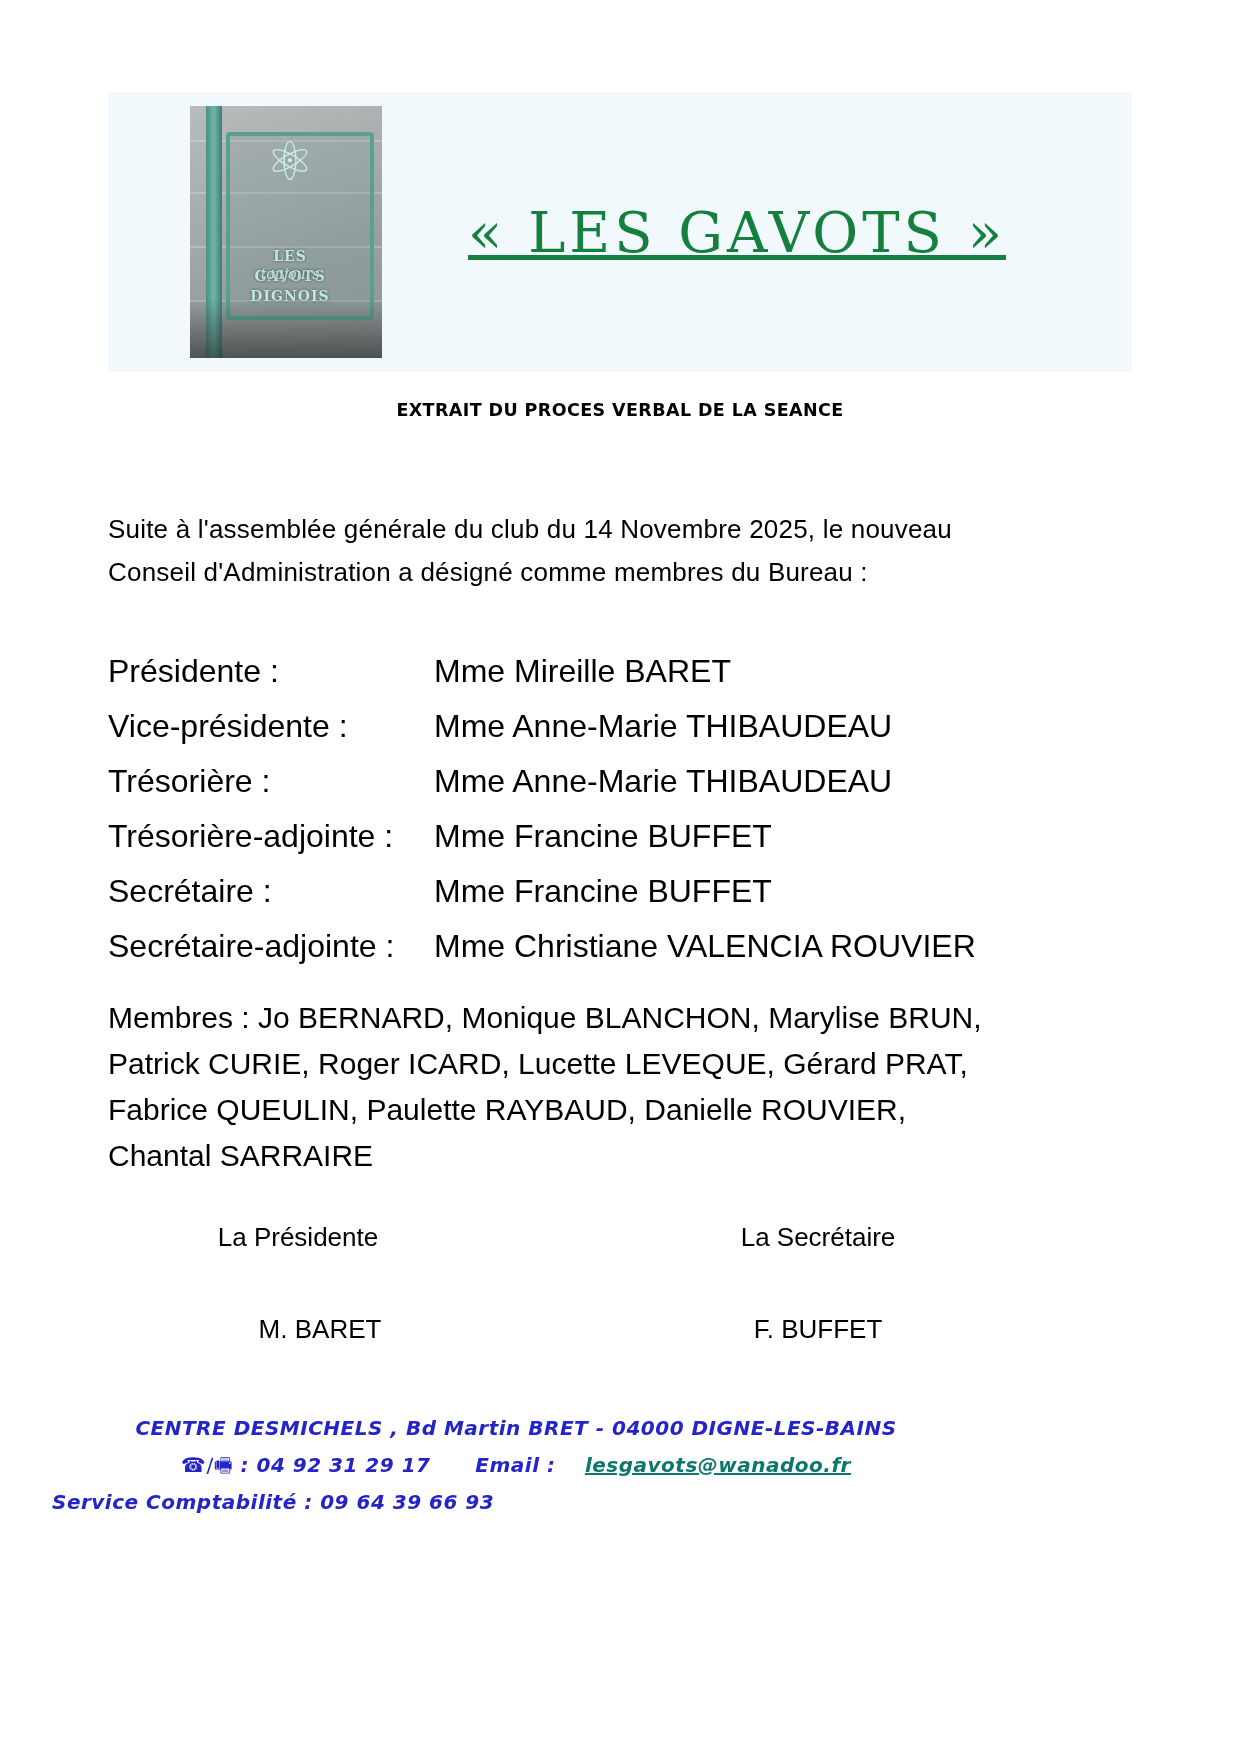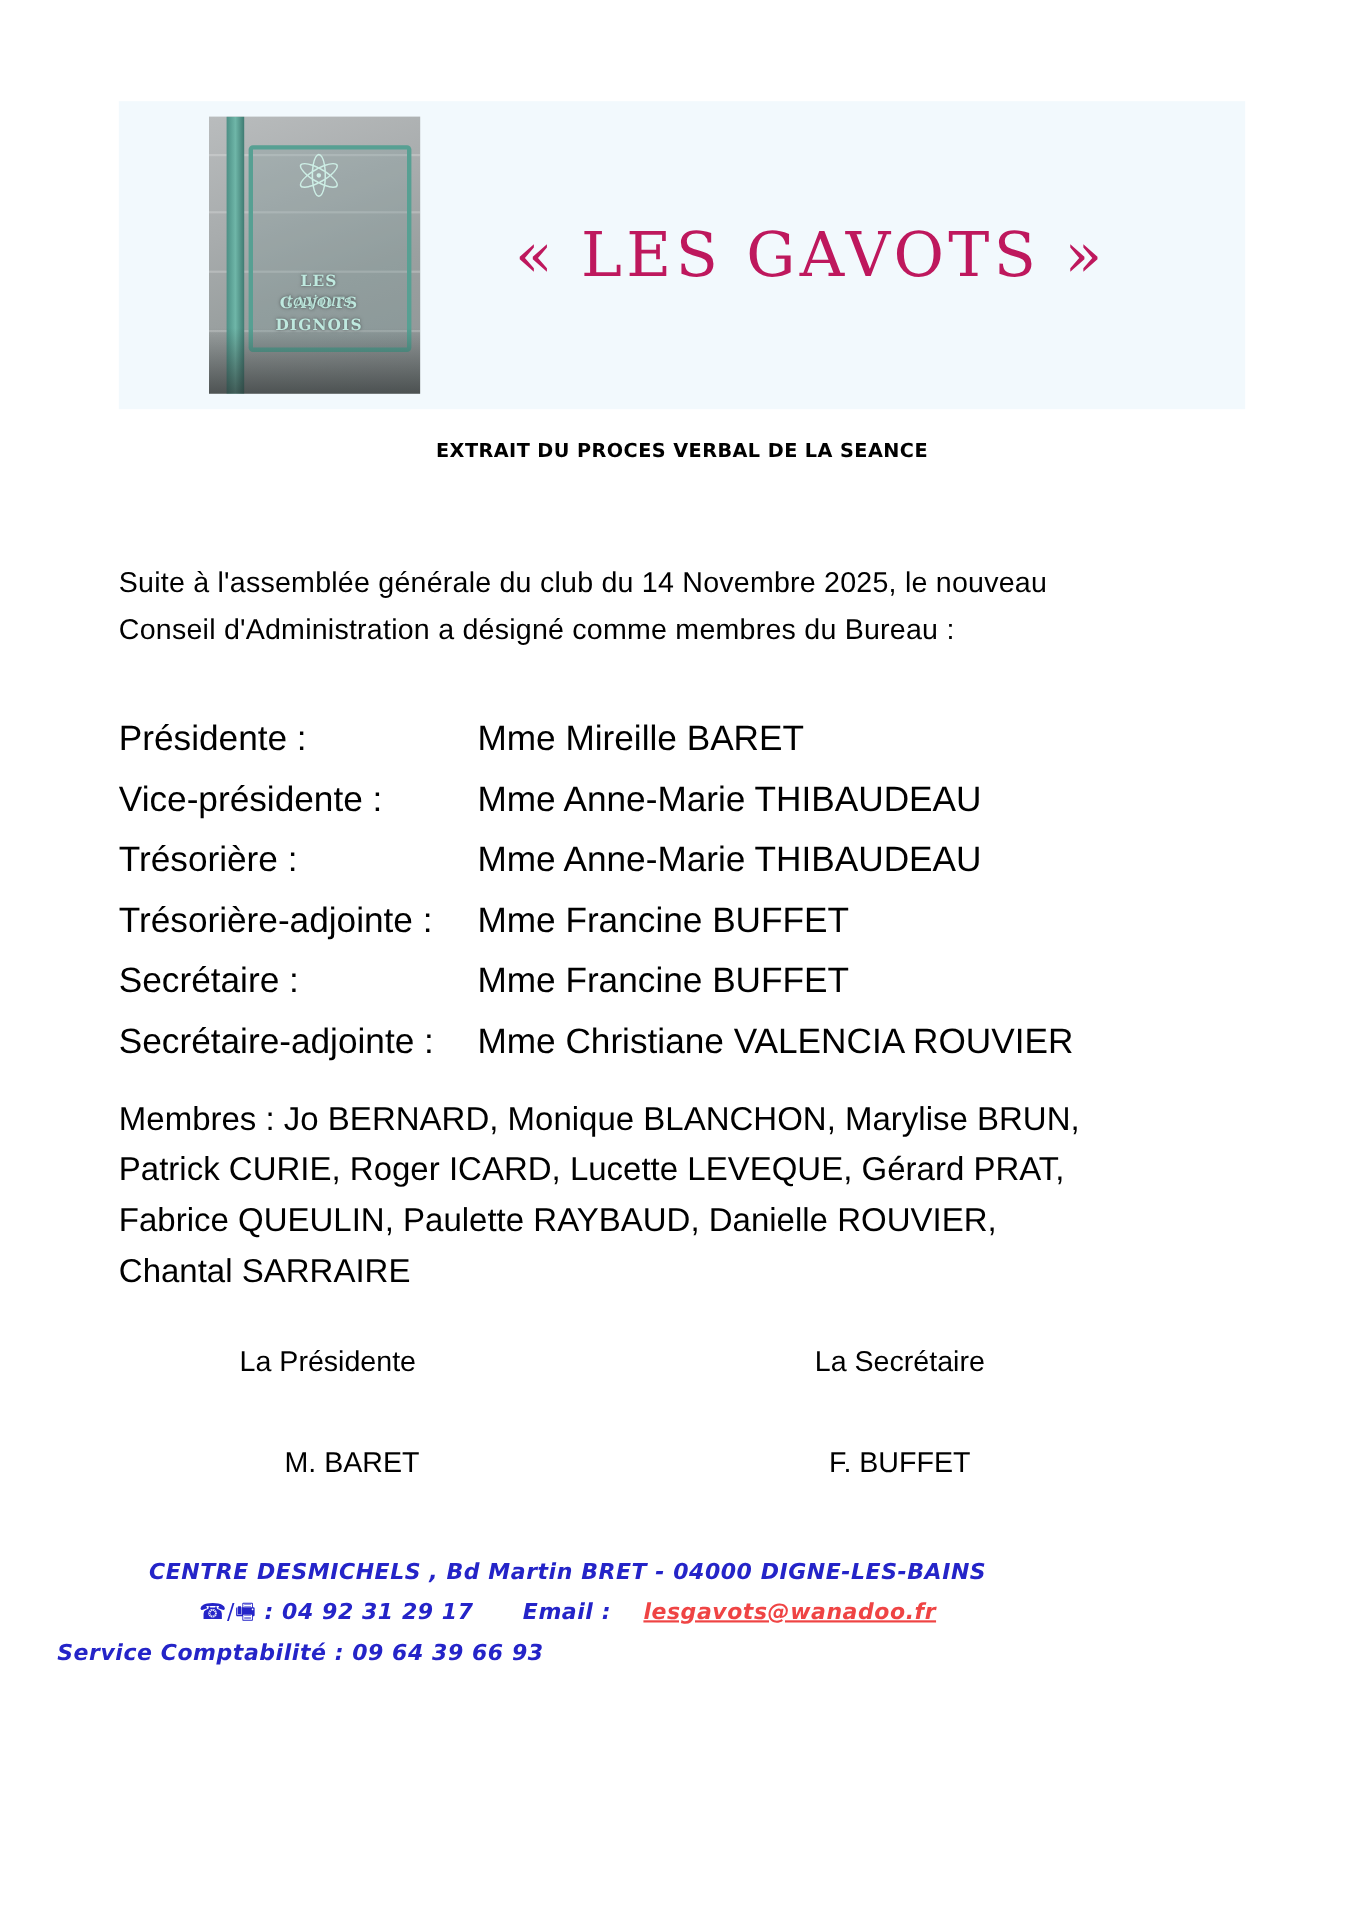--- a/index.html
+++ b/index.html
@@ -112,26 +112,27 @@
     left: 0;
     bottom: 0;
     width: 100%;
     height: 60px;
     background: linear-gradient(180deg, rgba(40,45,45,0) 0%, rgba(40,45,45,0.65) 100%);
   }
 
   .banner-title {
     flex: 1;
     text-align: center;
-    color: #be185d;
+    color: #15803d;
     font-family: "DejaVu Serif", serif;
     font-size: 56px;
     letter-spacing: 4px;
     padding-right: 40px;
     white-space: nowrap;
+    text-decoration: underline;
   }
 
   
   .subtitle {
     position: absolute;
     left: 0;
     top: 396px;
     width: 1240px;
     text-align: center;
     font-family: "DejaVu Sans", sans-serif;
@@ -228,21 +229,21 @@
     letter-spacing: 0.5px;
   }
   .footer .line1 { display: block; }
   .footer .line2 { display: block; }
   .footer .line3 {
     display: block;
     text-align: left;
     padding-left: 52px;
   }
   .footer .email {
-    color: #ef4444;
+    color: #0f766e;
     margin-left: 22px;
   }
   .footer .icon-glyph {
     font-style: normal;
     font-weight: normal;
   }
 </style>
 </head>
 <body>
 

